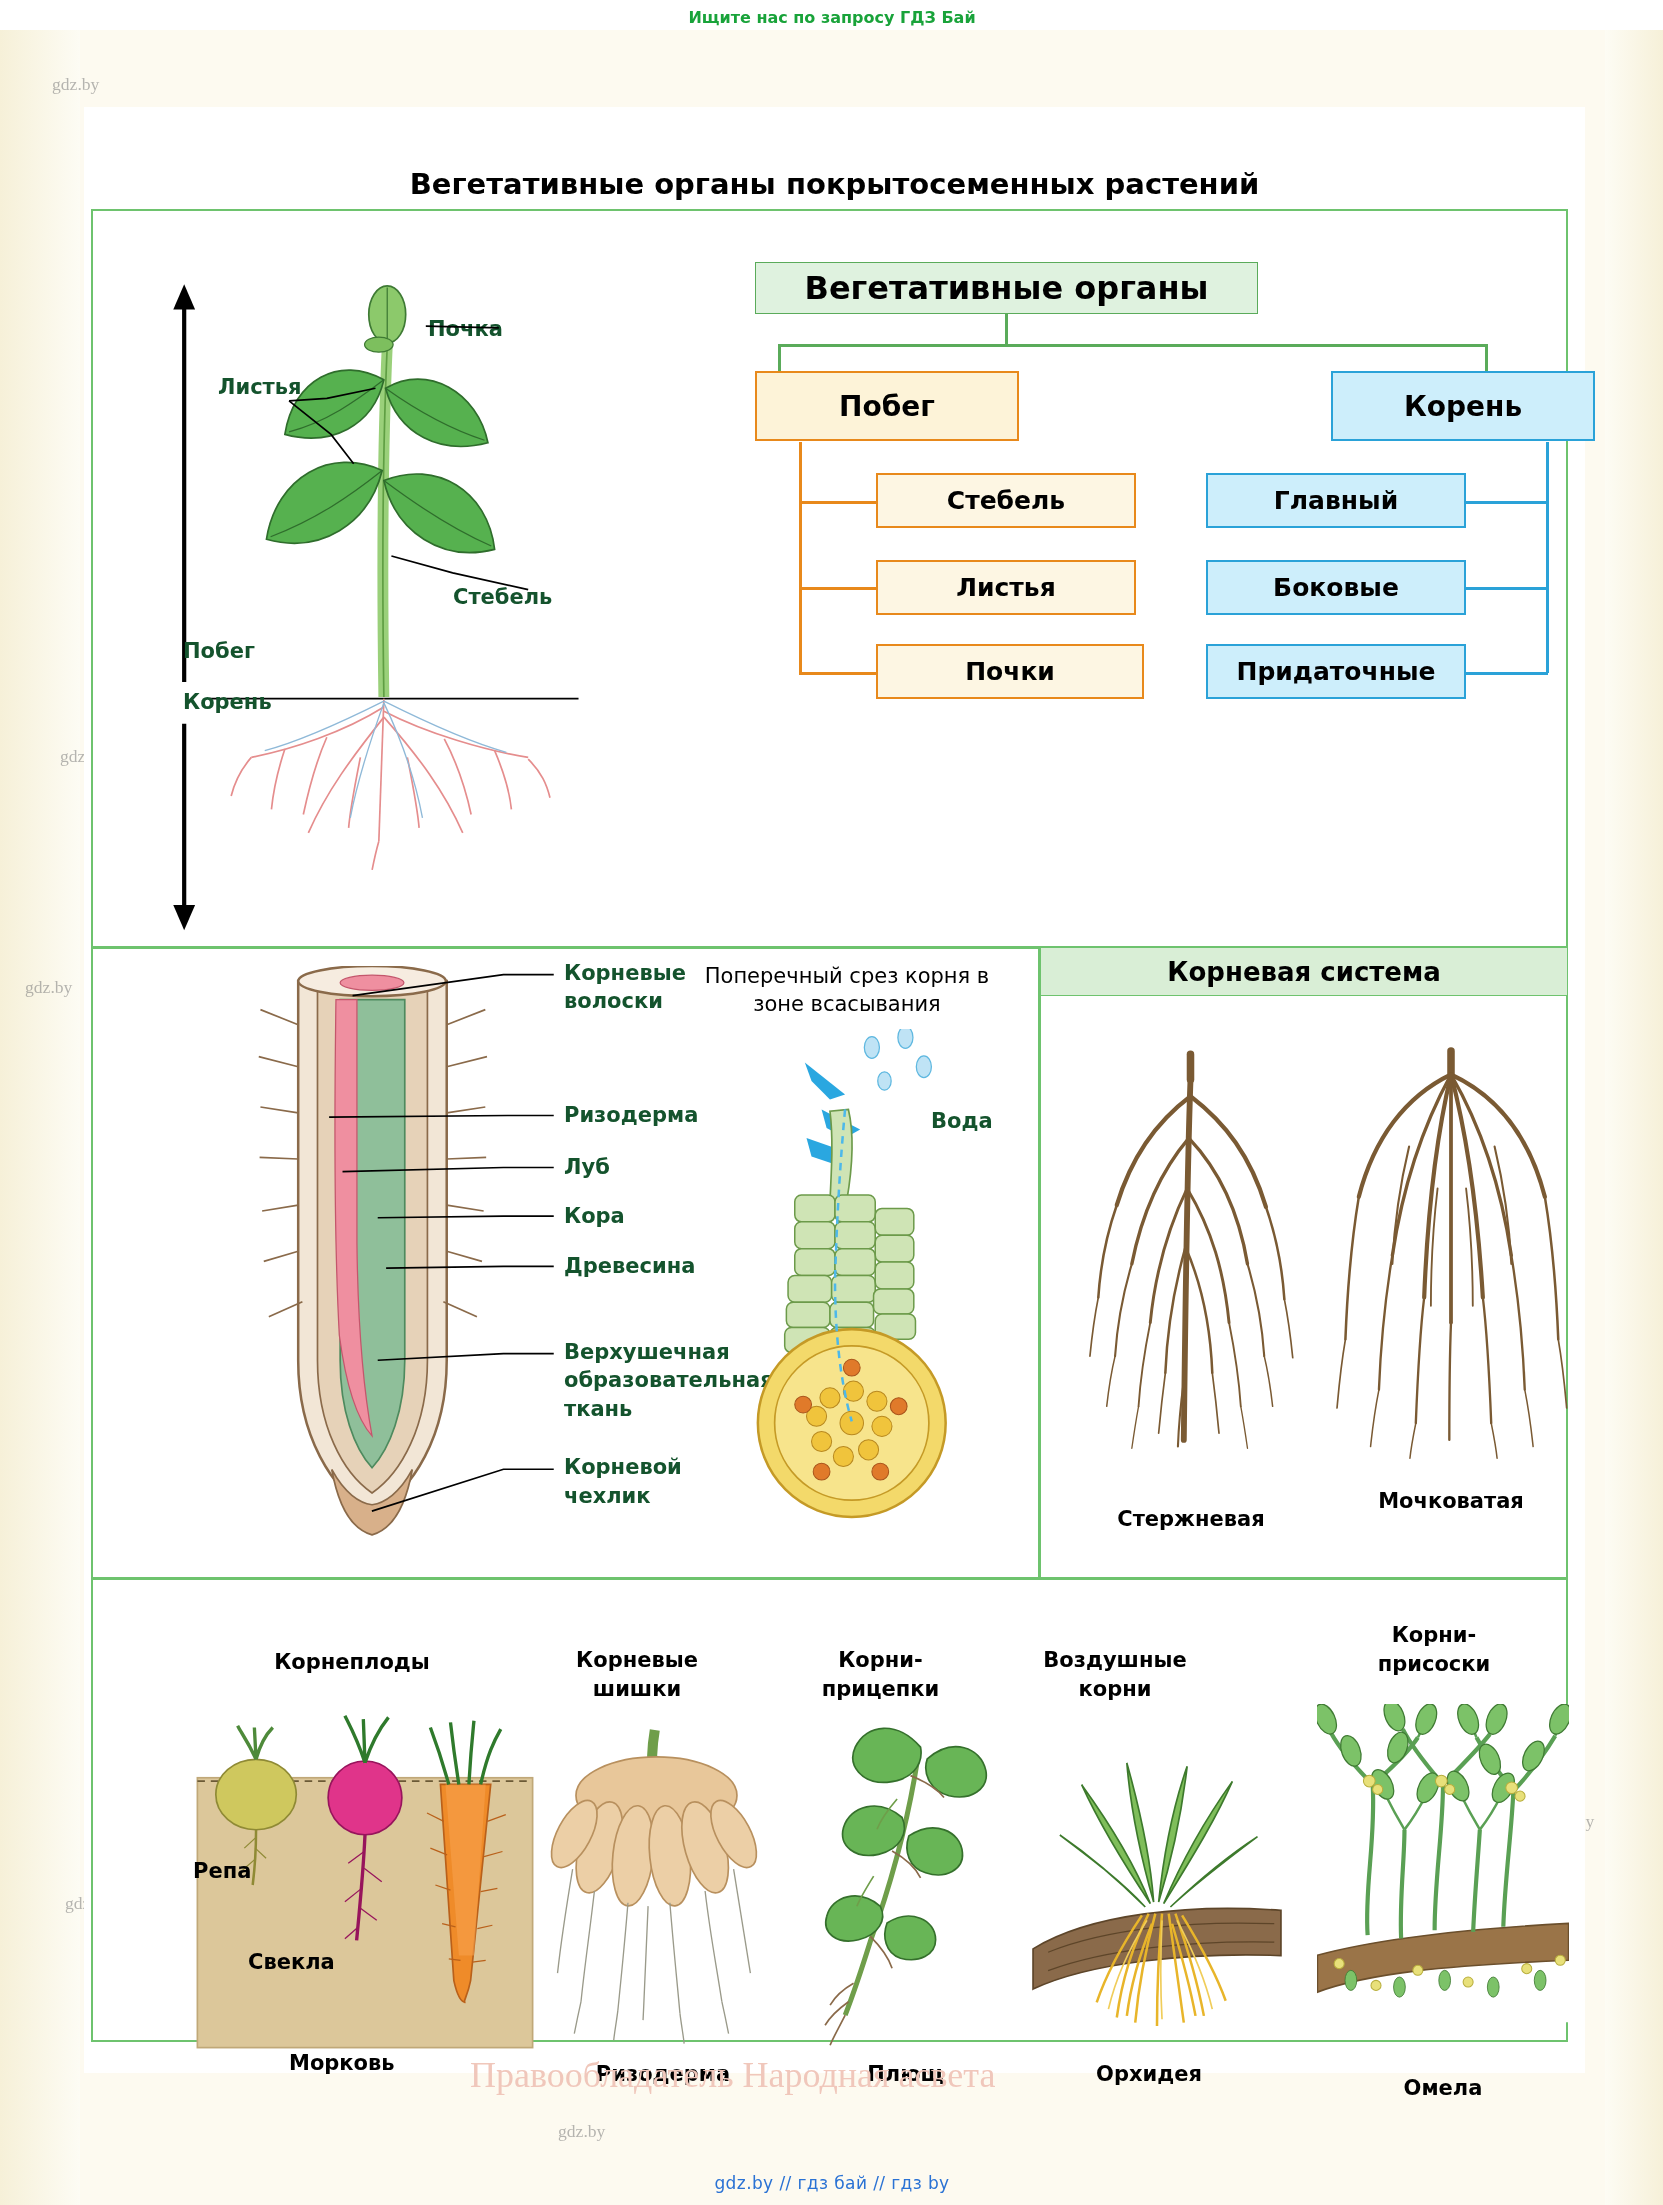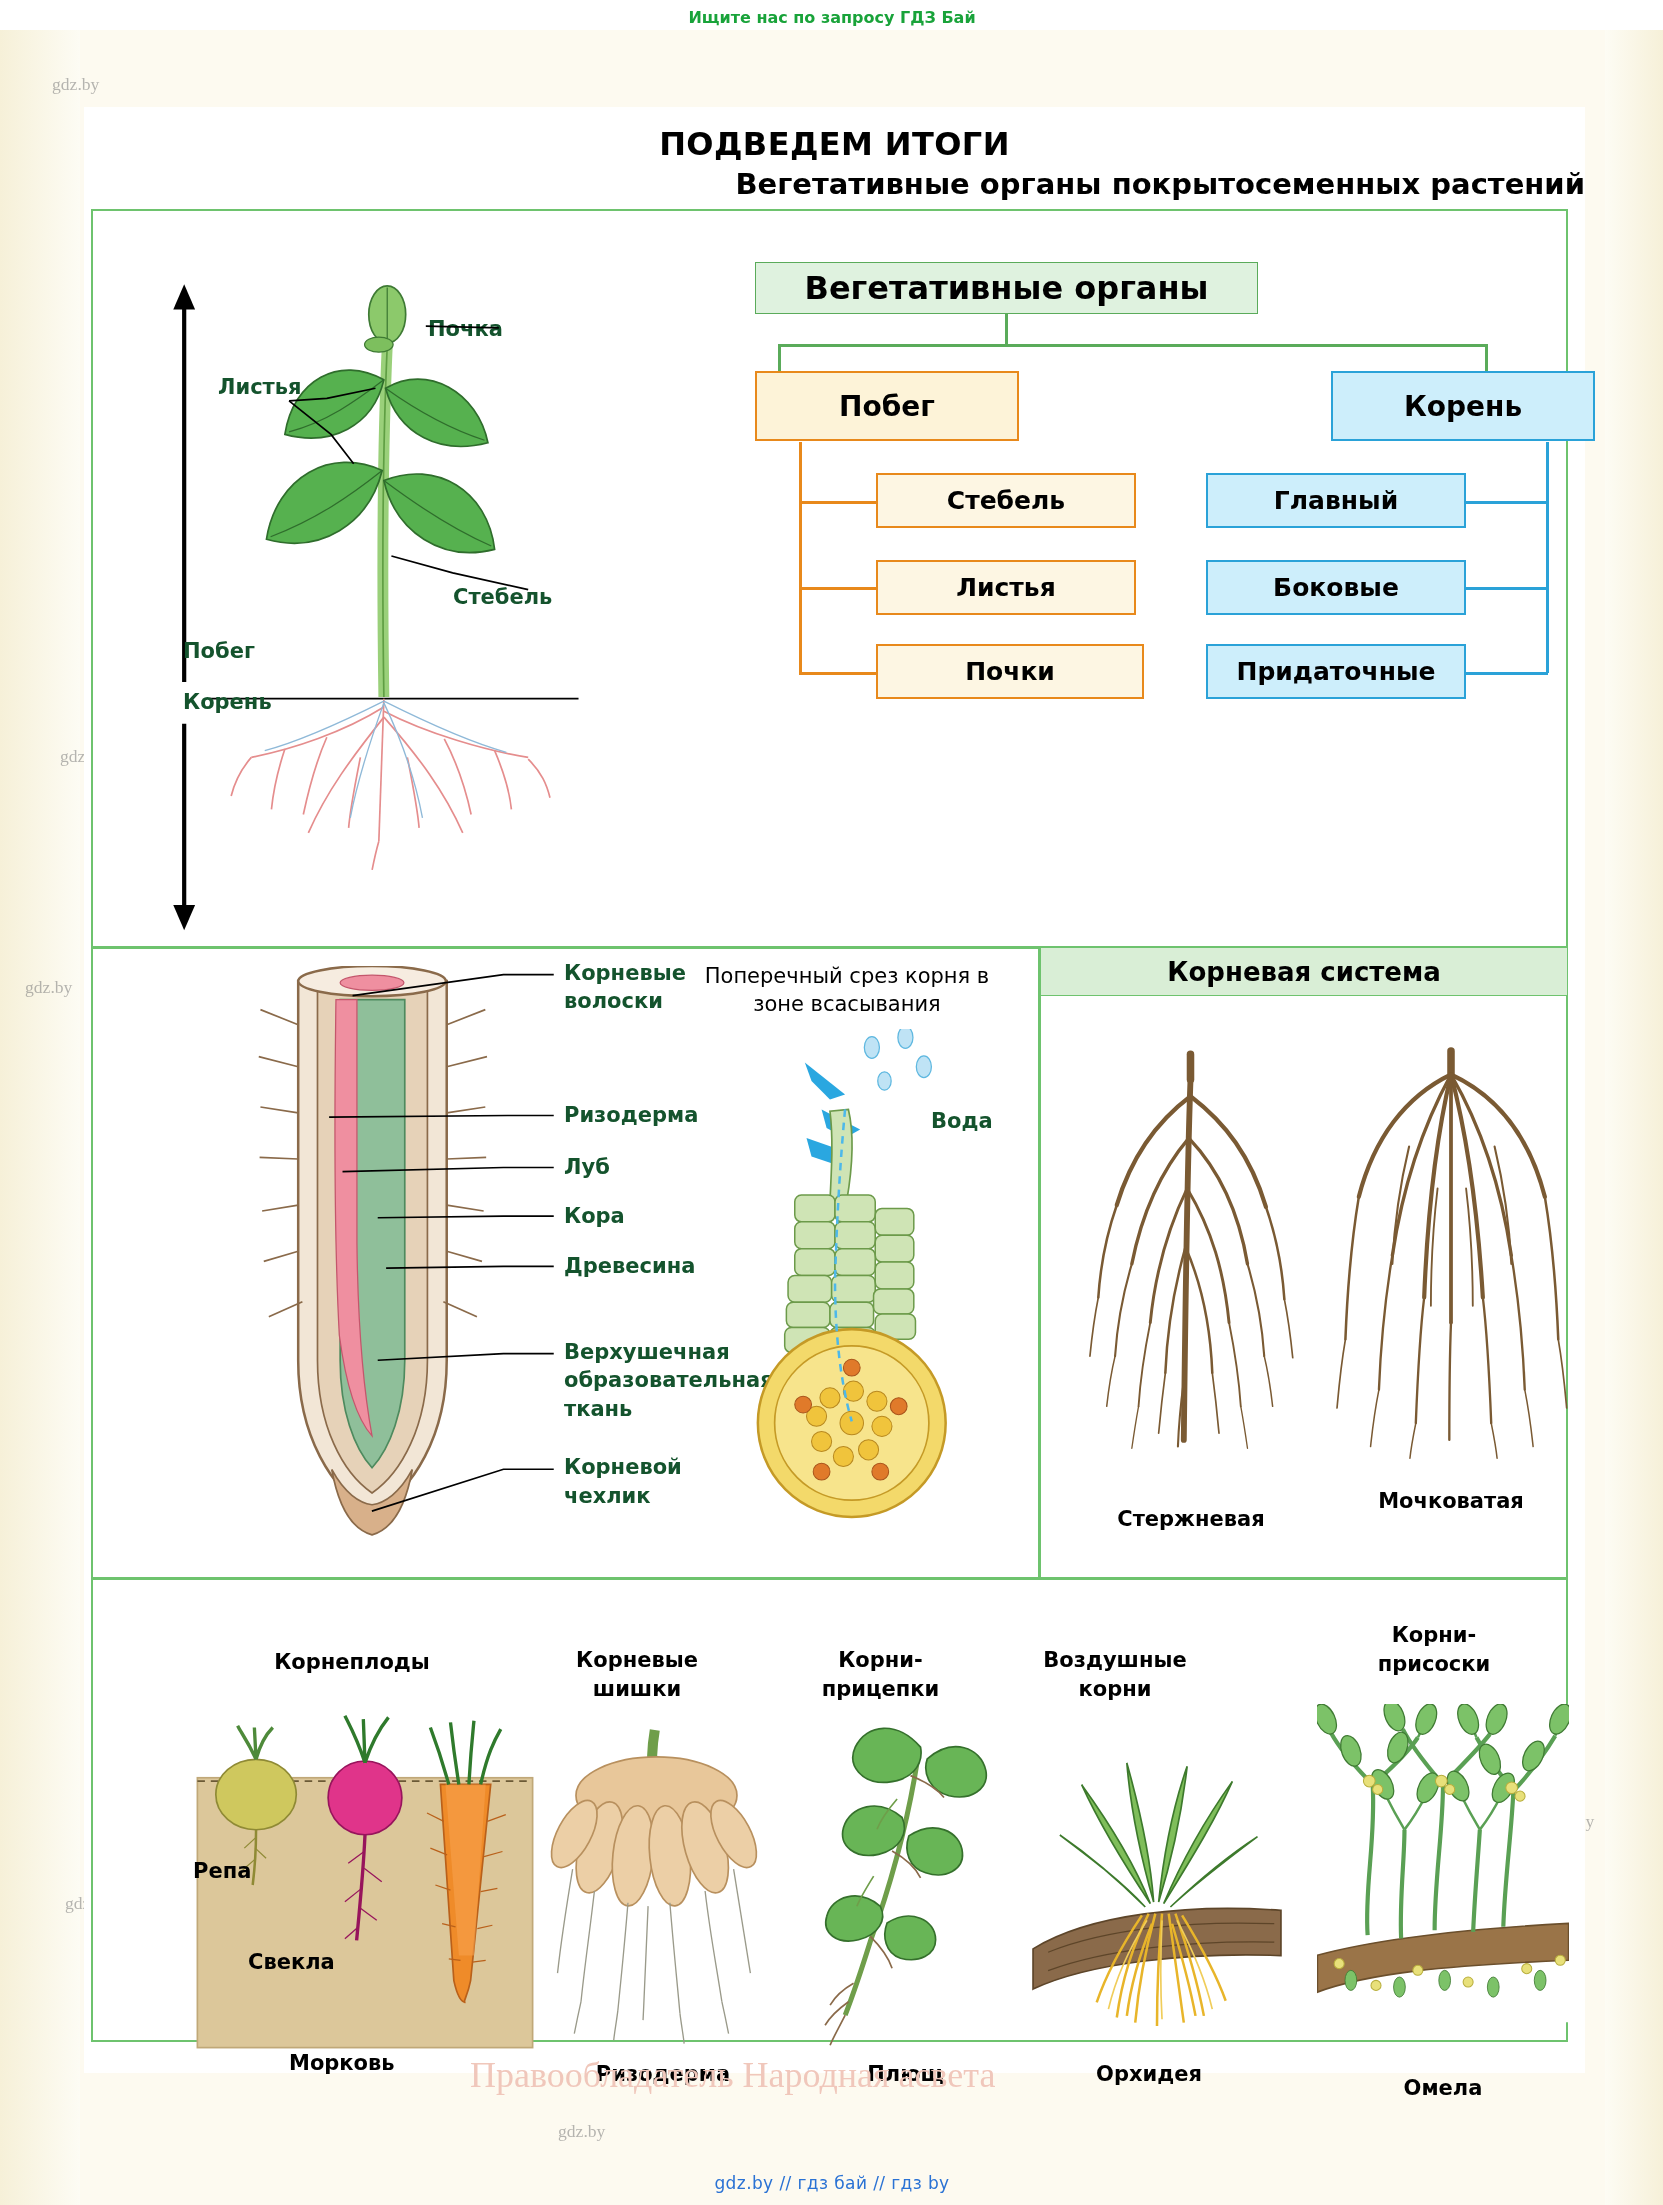--- a/index.html
+++ b/index.html
@@ -16,21 +16,21 @@
   .topbar .t{position:absolute;left:50%;transform:translateX(-50%);top:8.4px;color:#19a33a;font-weight:bold;font-size:16px;}
 
   .footer{position:absolute;bottom:11.7px;left:50%;transform:translateX(-50%);color:#2a72d4;font-size:17px;letter-spacing:0.4px;}
 
   .wm{position:absolute;color:#7b7b7b;opacity:.55;font-size:17.6px;font-family:"Liberation Serif",serif;pointer-events:none;}
   .wm-big{position:absolute;color:#f0c7bb;font-size:36px;font-family:"Liberation Serif",serif;white-space:nowrap;}
 
   .sheet{position:absolute;left:84px;top:107px;width:1501px;height:1966px;background:#ffffff;}
 
   .title1{position:absolute;width:100%;top:18.4px;text-align:center;font-size:32px;font-weight:bold;color:#000;letter-spacing:0.4px;}
-  .title2{position:absolute;width:100%;top:60px;text-align:right;font-size:29px;font-weight:bold;color:#000;}
+  .title2{position:absolute;width:100%;top:60px;text-align:center;font-size:29px;font-weight:bold;color:#000;}
 
   
   .frame{position:absolute;left:6.7px;top:102px;width:1477px;height:1833px;border:2.5px solid #6ec36e;box-sizing:border-box;}
   .hr-green{position:absolute;background:#6ec36e;height:2.5px;}
   .vr-green{position:absolute;background:#6ec36e;width:2.5px;}
 
   
   .fbox{position:absolute;box-sizing:border-box;display:flex;align-items:center;justify-content:center;
         font-weight:bold;text-align:center;}
   .fbox.green{background:#dff2df;border:1.7px solid #5aab5a;font-size:32px;}
@@ -80,21 +80,20 @@
 <div class="wm" style="left:524px;top:1434px;">gdz.by</div>
 <div class="wm" style="left:1241px;top:1469px;">gdz.by</div>
 <div class="wm" style="left:289px;top:1555px;">gdz.by</div>
 <div class="wm" style="left:1547px;top:1811px;">gdz.by</div>
 <div class="wm" style="left:65px;top:1893px;">gdz.by</div>
 <div class="wm" style="left:824px;top:1950px;">gdz.by</div>
 <div class="wm" style="left:558px;top:2121px;">gdz.by</div>
 
 <div class="sheet">
 
-  <div class="title1">ПОДВЕДЕМ ИТОГИ</div>
   <div class="title2">Вегетативные органы покрытосеменных растений</div>
 
   <div class="frame"></div>
 
   <div class="hr-green" style="left:6.7px;top:839px;width:1477px;"></div>
 
   <div class="hr-green" style="left:6.7px;top:1470px;width:1477px;"></div>
 
   <div class="vr-green" style="left:954px;top:839px;height:631px;"></div>
 

